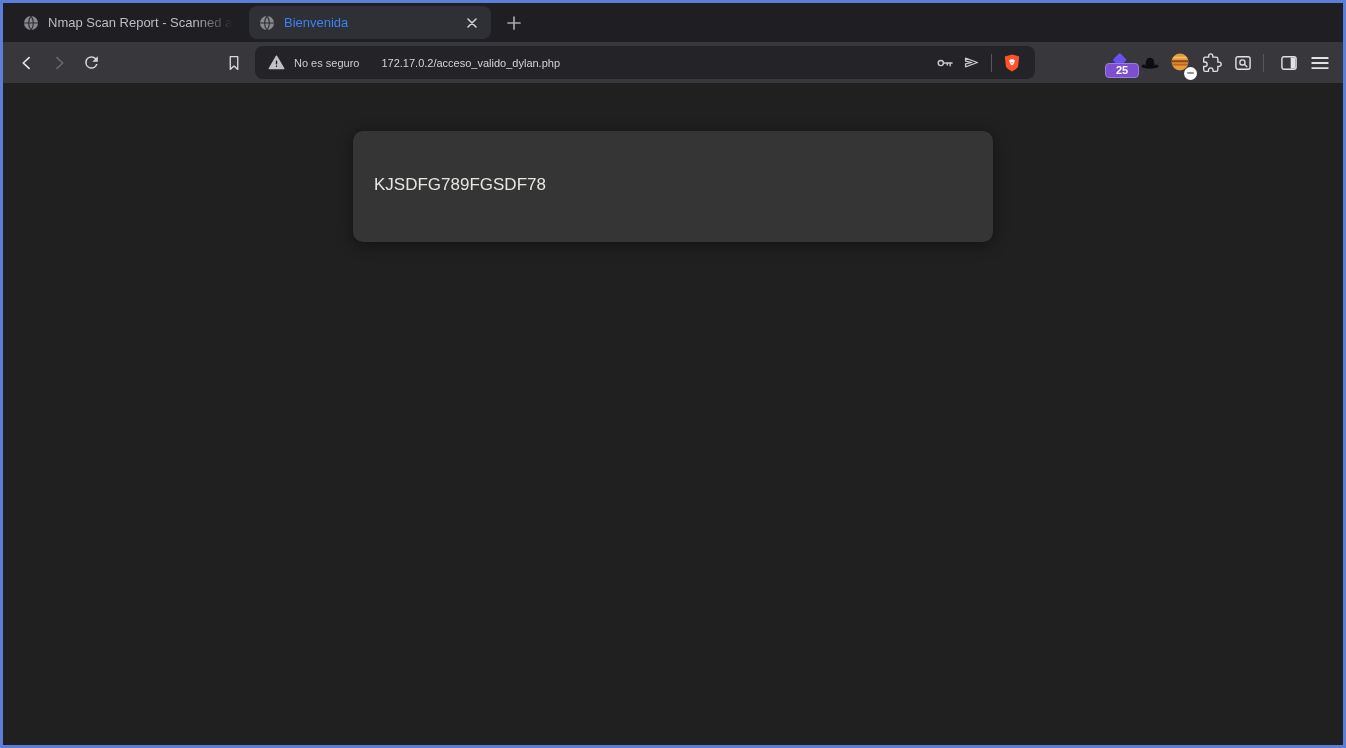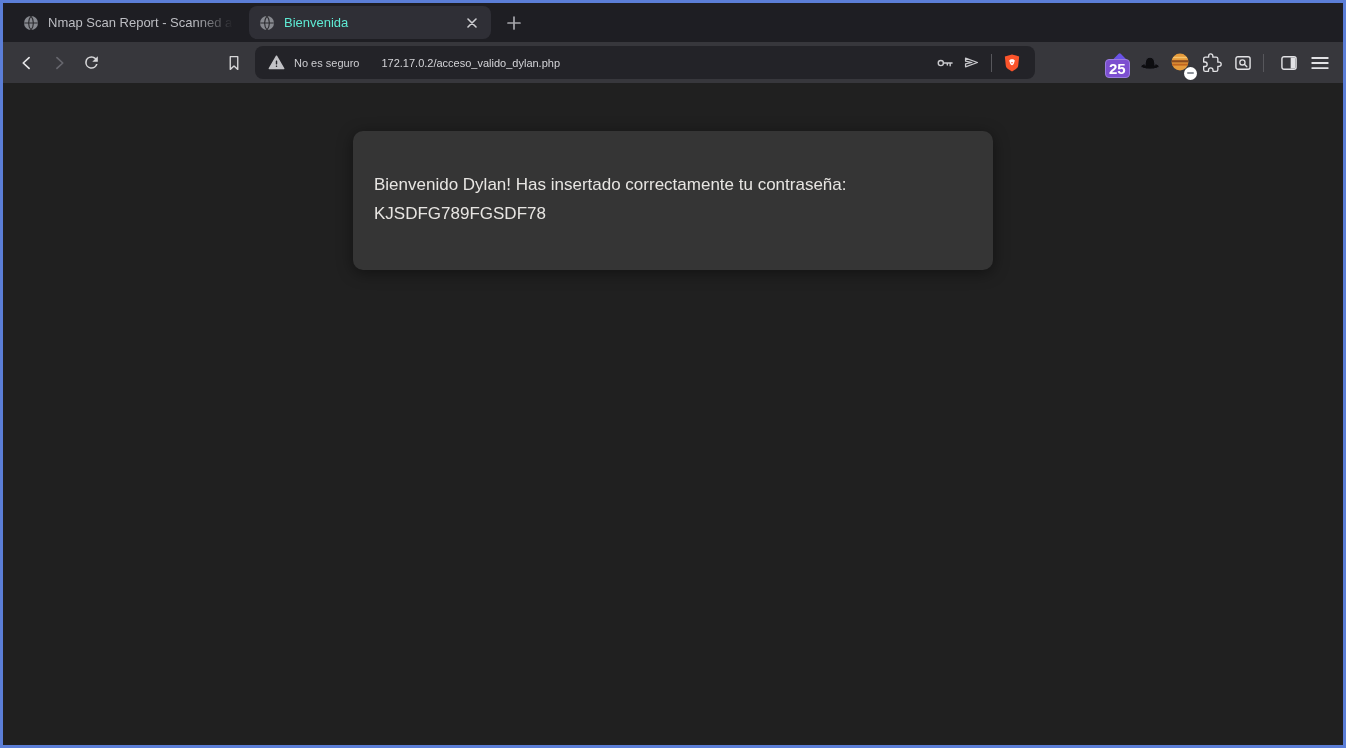--- a/index.html
+++ b/index.html
@@ -25,21 +25,21 @@
   }
   .tab {
     display: flex; align-items: center;
     height: 33px; border-radius: 8px;
     padding: 0 10px; cursor: default;
   }
   .tab.inactive { width: 232px; }
   .tab.active { width: 242px; background: #2f2f36; margin-left: 4px; }
   .tab .favicon { flex: 0 0 16px; width: 16px; height: 16px; margin-right: 9px; }
   .tab-label {
-    font-size: 13px; color: #5eead4; white-space: nowrap;
+    font-size: 13px; color: #3b82f6; white-space: nowrap;
     overflow: hidden; flex: 1 1 auto;
   }
   .tab.inactive .tab-label {
     color: #bdbec3;
     -webkit-mask-image: linear-gradient(to right, #000 78%, transparent 99%);
     mask-image: linear-gradient(to right, #000 78%, transparent 99%);
   }
   .tab-close {
     flex: 0 0 18px; width: 18px; height: 18px; margin-left: 6px;
     display: flex; align-items: center; justify-content: center;
@@ -81,22 +81,22 @@
 
   .right-group { margin-left: auto; display: flex; align-items: center; }
   .ext-btn {
     position: relative; width: 26px; height: 28px; margin-left: 5px;
     display: flex; align-items: center; justify-content: center;
     border-radius: 6px; cursor: pointer; flex: 0 0 auto;
   }
   .ext-badge {
     position: absolute; left: -1px; bottom: -1px;
     background: #7c4fd0; border: 1px solid #9a7ce0;
-    color: #fff; font-size: 15px; font-weight: bold;
-    padding: 1px 3px; border-radius: 4px; line-height: 1;
+    color: #fff; font-size: 11px; font-weight: bold;
+    padding: 1px 10px; border-radius: 4px; line-height: 1;
   }
   .cookie-badge {
     position: absolute; right: -3px; bottom: -3px;
     width: 13px; height: 13px; border-radius: 50%;
     background: #ffffff; display: flex; align-items: center; justify-content: center;
   }
   .cookie-badge .bar { width: 7px; height: 2px; background: #8d939b; border-radius: 1px; }
 
   
   .content { flex: 1 1 auto; background: #202020; overflow: hidden; }
@@ -271,18 +271,17 @@
       <div class="ext-btn">
         <svg width="22" height="22" viewBox="0 0 24 24">
           <path d="M3.5 6.5h17M3.5 12h17M3.5 17.5h17" stroke="#e2e2e5" stroke-width="2" stroke-linecap="round"></path>
         </svg>
       </div>
     </div>
   </div>
 
   <div class="content">
     <div class="card">
-      <span class="card-line">Bienvenido Dylan! Has insertado correctamente tu contraseña:</span>
       <span class="card-line">KJSDFG789FGSDF78</span>
     </div>
   </div>
 
 </div>
 
 </body></html>

